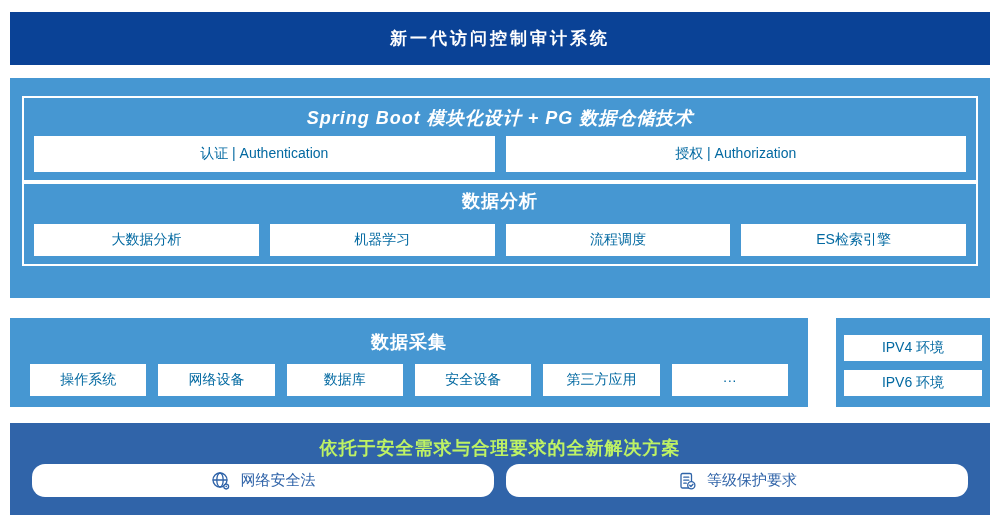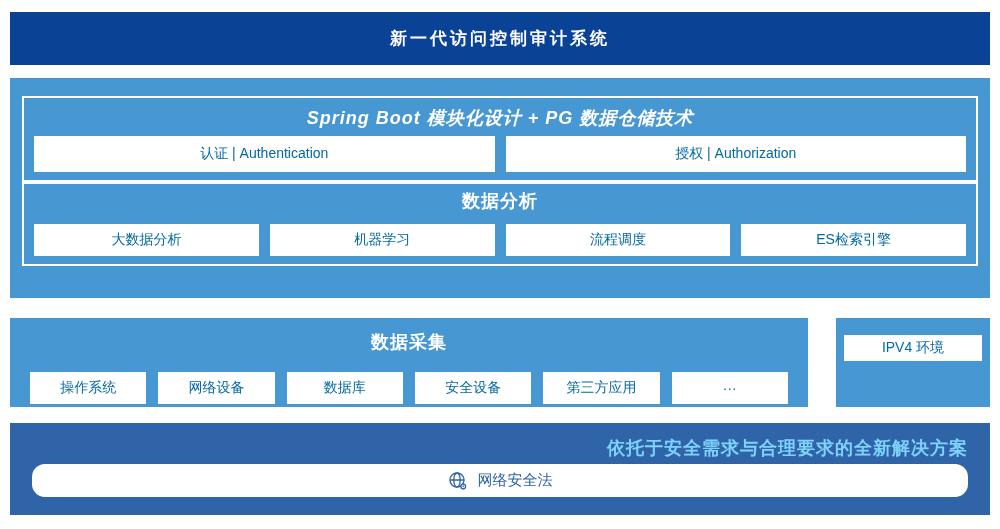--- a/index.html
+++ b/index.html
@@ -42,35 +42,35 @@
     position:absolute; left:10px; top:318px; width:980px; height:89px;
     display:flex; gap:28px;
   }
   .collect {
     width:798px; background:#4697d2; box-sizing:border-box; padding:7px 20px 0;
   }
   .collect-title {
     color:#ffffff; font-weight:bold; font-size:18px; text-align:center;
     height:33px; line-height:35px; letter-spacing:1px;
   }
-  .collect .pill-row { margin-top:14px; padding:0; gap:12px; }
+  .collect .pill-row { margin-top:6px; padding:0; gap:12px; }
   .collect .pill { height:32px; }
   .ipv {
     flex:1; background:#4697d2; box-sizing:border-box;
     padding:17px 8px 10px; display:flex; flex-direction:column; gap:9px;
   }
   .ipv .pill { flex:none; height:26px; font-size:14px; }
 
   
   .solution {
     position:absolute; left:10px; top:423px; width:980px; height:92px;
     background:#3064a9; box-sizing:border-box; padding:9px 22px 0;
   }
   .solution-title {
-    color:#7dd3fc; text-align:right; font-size:18px; font-weight:bold;
+    color:#bef264; text-align:center; font-size:18px; font-weight:bold;
     height:32px; line-height:32px; letter-spacing:1px;
   }
   .solution-row { display:flex; gap:12px; }
   .sol-box {
     flex:1; background:#ffffff; height:33px;
     display:flex; align-items:center; justify-content:center; gap:10px;
     color:#2f63a8; font-size:15px;border-radius:13px;
   }
   .sol-icon { width:20px; height:20px; display:block; }
   .sol-icon svg { display:block; }
@@ -113,39 +113,51 @@
         <div class="pill">操作系统</div>
         <div class="pill">网络设备</div>
         <div class="pill">数据库</div>
         <div class="pill">安全设备</div>
         <div class="pill">第三方应用</div>
         <div class="pill">···</div>
       </div>
     </div>
     <div class="ipv">
       <div class="pill">IPV4 环境</div>
+      <div class="pill">IPV6 环境</div>
     </div>
   </div>
 
   <div class="solution">
     <div class="solution-title">依托于安全需求与合理要求的全新解决方案</div>
     <div class="solution-row">
 
       <div class="sol-box">
         <span class="sol-icon">
           <svg viewBox="0 0 20 20" width="20" height="20" fill="none" stroke="#2f63a8" stroke-width="1.3" stroke-linecap="round" stroke-linejoin="round">
             <circle cx="9" cy="9" r="7"></circle>
             <ellipse cx="9" cy="9" rx="3.2" ry="7"></ellipse>
             <path d="M2.2 9h13.6"></path>
             <circle cx="15.2" cy="15.6" r="2.4" fill="#ffffff"></circle>
             <circle cx="15.2" cy="15.4" r="0.8" fill="#2f63a8" stroke="none"></circle>
           </svg>
         </span>
         <span>网络安全法</span>
       </div>
 
+      <div class="sol-box">
+        <span class="sol-icon">
+          <svg viewBox="0 0 20 20" width="20" height="20" fill="none" stroke="#2f63a8" stroke-width="1.3" stroke-linecap="round" stroke-linejoin="round">
+            <rect x="4" y="2.5" width="10.5" height="14.5" rx="1.5"></rect>
+            <path d="M6.8 6.2h5M6.8 9.2h5M6.8 12.2h2.5"></path>
+            <circle cx="14.3" cy="14.3" r="3.6" fill="#ffffff"></circle>
+            <path d="M12.7 14.3l1.2 1.2 2.1-2.3"></path>
+          </svg>
+        </span>
+        <span>等级保护要求</span>
+      </div>
 
 
 
     </div>
   </div>
 
 </div>
 
 </body></html>

